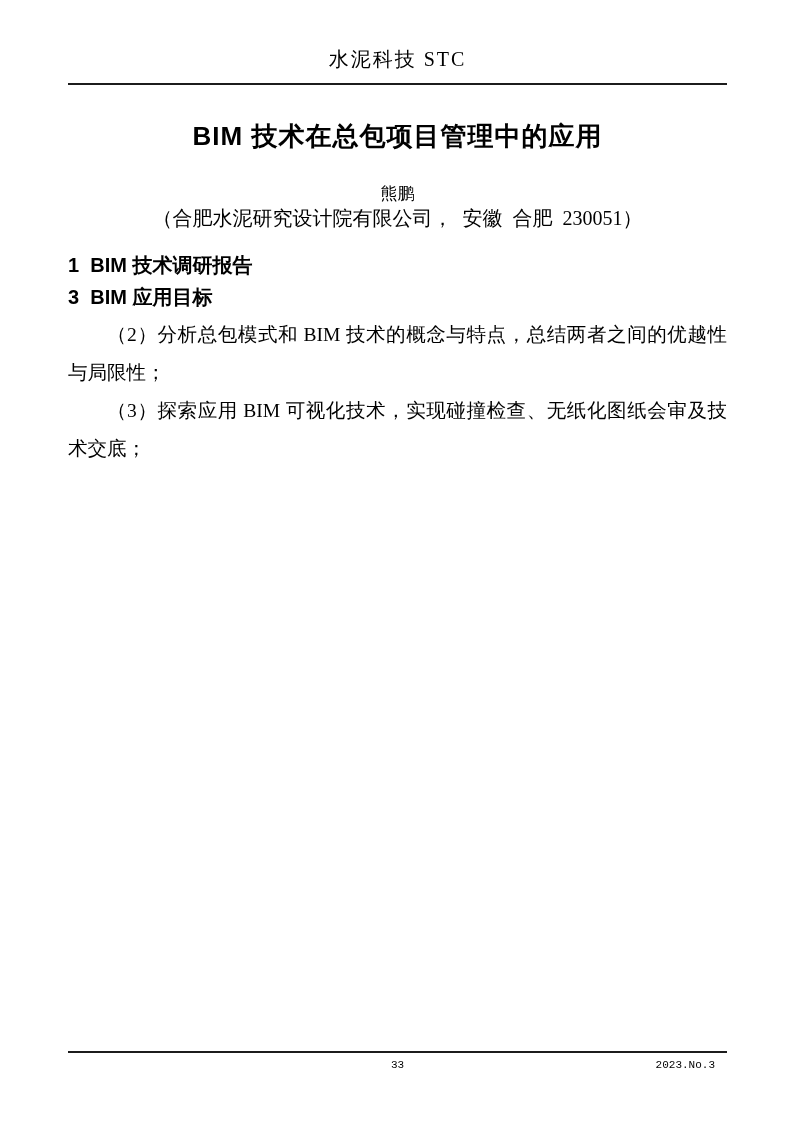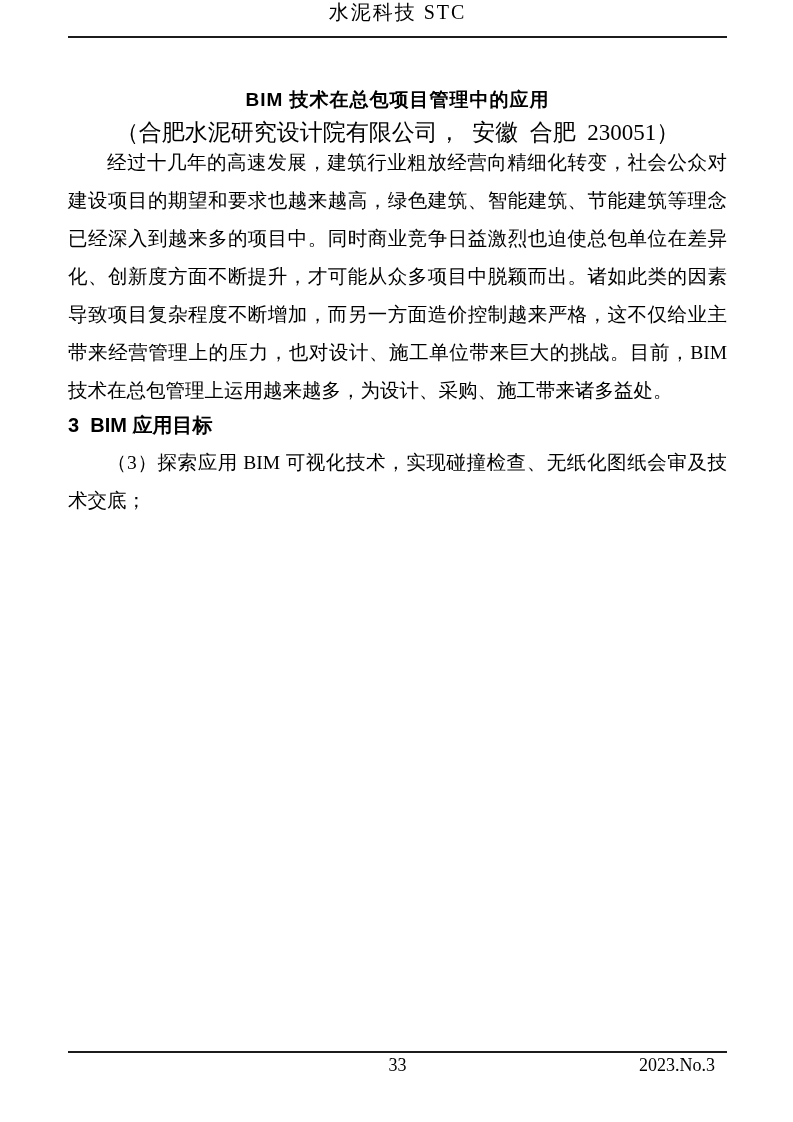--- a/index.html
+++ b/index.html
@@ -16,52 +16,53 @@
     color: #000;
     font-family: "Liberation Serif", "DejaVu Serif", serif;
   }
   .content {
     position: absolute;
     left: 68px;
     top: 0;
     width: 659px;
   }
   .journal-title {
+    padding-top: 47px;
     text-align: center;
     font-size: 20px;
     line-height: 24px;
     font-family: "Liberation Serif", "DejaVu Serif", serif;
     letter-spacing: 2px;
     white-space: pre-wrap;
   }
   .header-rule {
     margin-top: 12px;
     height: 2px;
     background: #1c1c1c;
   }
   h1.article-title {
-    margin: 44px 0 0 0;
+    margin: 33px 0 0 0;
     text-align: center;
     font-family: "Liberation Sans", "DejaVu Sans", sans-serif;
     font-weight: bold;
-    font-size: 19px;
+    font-size: 26px;
     line-height: 36px;
     letter-spacing: 1px;
     white-space: pre-wrap;
   }
   .author {
     margin-top: 30px;
     text-align: center;
     font-size: 17px;
     line-height: 20px;
   }
   .affiliation {
     margin-top: 3px;
     text-align: center;
-    font-size: 23px;
+    font-size: 20px;
     line-height: 23px;
     white-space: pre-wrap;
   }
   h2.section-heading {
     margin: 22px 0 6px 0;
     font-family: "Liberation Sans", "DejaVu Sans", sans-serif;
     font-weight: bold;
     font-size: 20px;
     line-height: 26px;
     white-space: pre-wrap;
@@ -84,22 +85,22 @@
     width: 659px;
   }
   .footer-rule {
     height: 2px;
     background: #1c1c1c;
   }
   .footer-row {
     position: relative;
     margin-top: 4px;
     height: 18px;
-    font-family: Liberation Serif, serif;
-    font-size: 18px;
+    font-family: Liberation Mono, monospace;
+    font-size: 11px;
     line-height: 16px;
   }
   .page-number {
     text-align: center;
   }
   .issue-label {
     position: absolute;
     right: 12px;
     top: 0;
   }
@@ -108,32 +109,34 @@
 <body>
 
 <div class="page">
   <div class="content">
 
     <div class="journal-title">水泥科技 STC</div>
     <div class="header-rule"></div>
 
     <h1 class="article-title">BIM 技术在总包项目管理中的应用</h1>
 
+    <div class="author">熊鹏</div>
 
     <div class="affiliation">（合肥水泥研究设计院有限公司，  安徽  合肥  230051）</div>
 
     <section>
-      <p class="body-para">经过十几年的高速发展，建筑行业粗放经营向精细化转变，社会公众对建设项目的期望和要求也越来越高，绿色建筑、智能建筑、节能建筑等理念已经深入到越来多的项目中。同时商业竞争日益激烈也迫使总包单位在差异化、创新度方面不断提升，才可能从众多项目中脱颖而出。诸如此类的因素导致项目复杂程度不断增加，而另一方面造价控制越来严格，这不仅给业主带来经营管理上的压力，也对设计、施工单位带来巨大的挑战。目前，BIM 技术在总包管理上运用越来越多，为设计、采购、施工带来诸多益处。</p>
+      <h2 class="section-heading">1  BIM 技术调研报告</h2>
     </section>
 
     <section>
     </section>
 
     <section>
       <h2 class="section-heading tight">3  BIM 应用目标</h2>
+      <p class="body-para">（2）分析总包模式和 BIM 技术的概念与特点，总结两者之间的优越性与局限性；</p>
       <p class="body-para">（3）探索应用 BIM 可视化技术，实现碰撞检查、无纸化图纸会审及技术交底；</p>
 
     </section>
 
   </div>
 
   <div class="footer">
     <div class="footer-rule"></div>
     <div class="footer-row">
       <div class="page-number">33</div>

